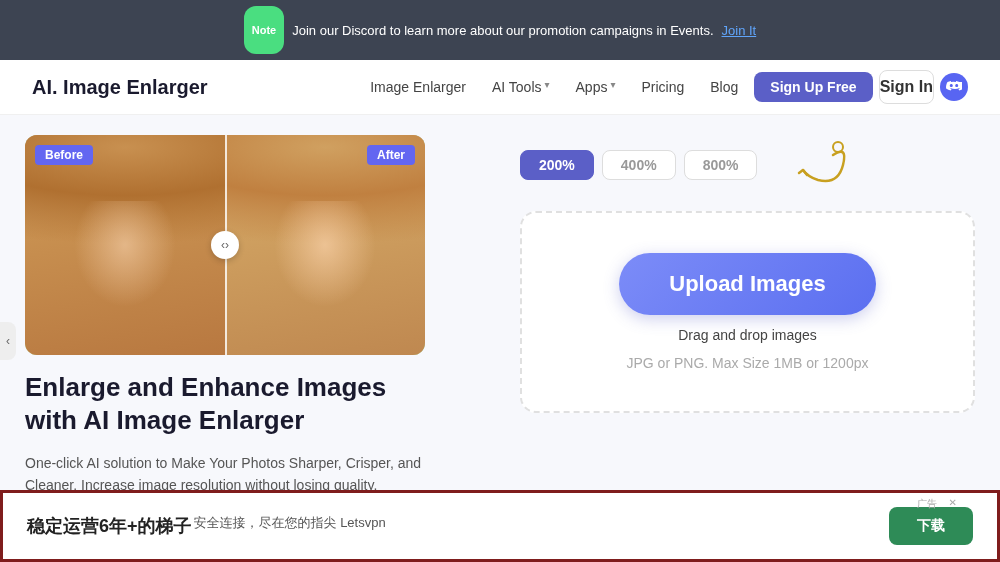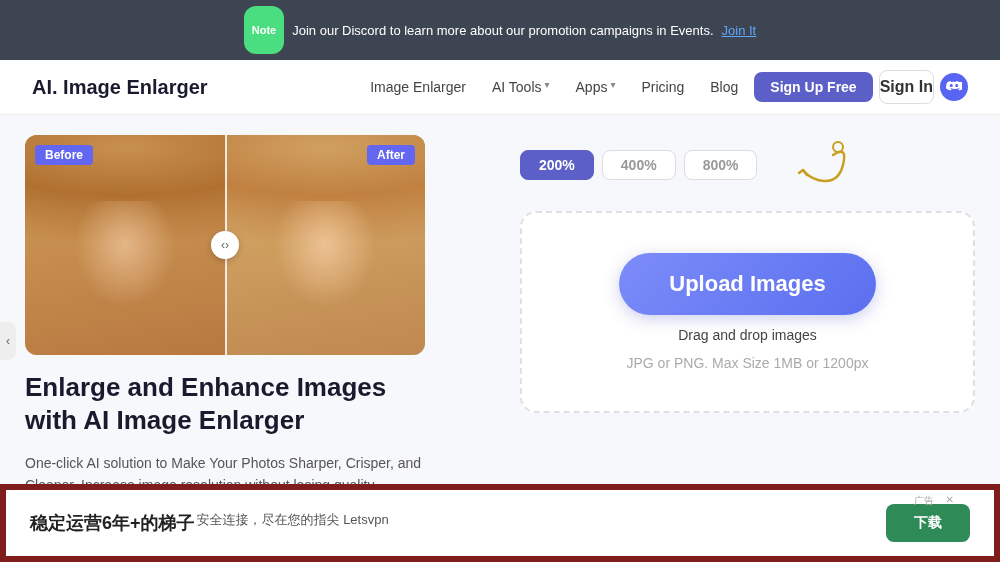--- a/index.html
+++ b/index.html
@@ -244,21 +244,21 @@
     }
     .upload-limit {
       font-size: 14px;
       color: #aaa;
       text-align: right;
     }
 
     
     .ad-banner {
       background: #fff;
-      border: 6px solid #7f1d1d;
+      border: 3px solid #7f1d1d;
       margin: 0 0 0 0;
       padding: 14px 24px;
       display: flex;
       align-items: center;
       justify-content: space-between;
       position: absolute;
       bottom: 0;
       left: 0;
       right: 0;
     }

